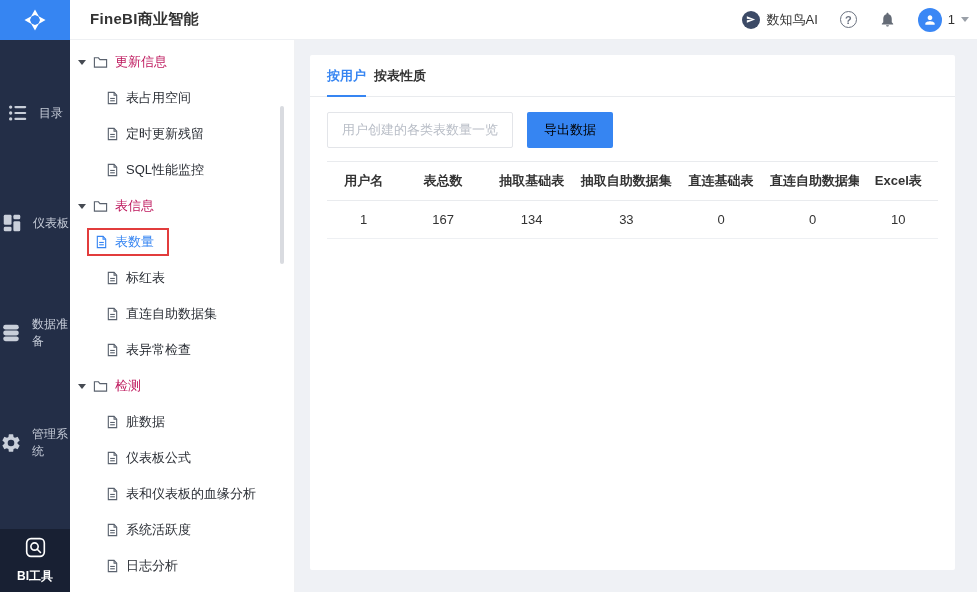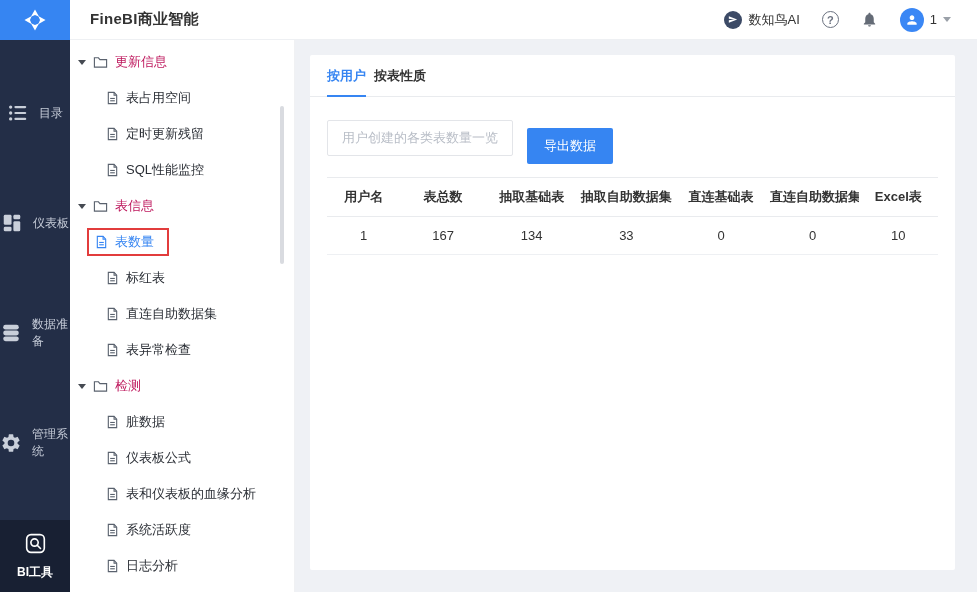--- a/index.html
+++ b/index.html
@@ -3,37 +3,37 @@
 <meta charset="utf-8">
 <style>
   * { margin:0; padding:0; box-sizing:border-box; }
   html,body { width:977px; height:592px; overflow:hidden; }
   body { font-family:"Liberation Sans","DejaVu Sans",sans-serif; background:#fff; position:relative; }
 
   
   .logo { position:absolute; left:0; top:0; width:70px; height:40px; background:#3685f2;
           display:flex; align-items:center; justify-content:center; cursor:pointer; z-index:3; }
   .topbar { position:absolute; left:70px; top:0; right:0; height:40px; background:#fff;
-            border-bottom:1px solid #eef0f3; display:flex; align-items:center; padding:0 26px 0 20px; z-index:2; }
+            border-bottom:1px solid #eef0f3; display:flex; align-items:center; padding:0 8px 0 20px; z-index:2; }
   .app-title { font-size:15px; font-weight:bold; color:#333; letter-spacing:.3px; }
   .topbar-right { margin-left:auto; display:flex; align-items:center; gap:22px; }
   .ai-entry { display:flex; align-items:flex-end; gap:6px; font-size:13px; color:#333; cursor:pointer; }
   .ai-ic { width:18px; height:18px; border-radius:50%; background:#3c4a66; display:flex; align-items:center; justify-content:center; }
   .help-ic { width:17px; height:17px; border-radius:50%; border:1.5px solid #6b7280; color:#6b7280;
              font-size:11px; font-weight:bold; display:flex; align-items:center; justify-content:center; cursor:pointer; }
   .bell-ic { display:flex; align-items:center; cursor:pointer; }
   .user-menu { display:flex; align-items:center; gap:6px; cursor:pointer; font-size:13px; color:#333; }
   .avatar { width:24px; height:24px; border-radius:50%; background:#3a87f5; display:flex; align-items:center; justify-content:center; }
   .chev { width:0; height:0; border-left:4px solid transparent; border-right:4px solid transparent; border-top:5px solid #9aa0a8; }
 
   
   .sidenav { position:absolute; left:0; top:40px; width:70px; bottom:0; background:#232e47; padding-top:18px; }
   .nav-item { width:70px; height:110px; display:flex; flex-direction:row; align-items:center; justify-content:center;
               gap:10px; color:#c6ccd8; font-size:12px; cursor:pointer; }
-  .nav-bottom { position:absolute; bottom:0; left:0; width:70px; height:72px; background:#182033;
+  .nav-bottom { position:absolute; bottom:0; left:0; width:70px; height:63px; background:#182033;
                 display:flex; flex-direction:column; align-items:center; justify-content:center; gap:9px;
                 color:#fff; font-size:12px; font-weight:bold; cursor:pointer; }
 
   
   .tree { position:absolute; left:70px; top:40px; width:225px; bottom:0; background:#fff;
           border-right:1px solid #f0f1f3; padding-top:4px; overflow:hidden; }
   .tgroup { height:36px; display:flex; align-items:center; gap:7px; padding-left:8px;
             font-size:13px; color:#be185d; cursor:pointer; }
   .caret { width:0; height:0; border-left:4px solid transparent; border-right:4px solid transparent;
            border-top:5px solid #454a52; flex:0 0 auto; }
@@ -48,22 +48,22 @@
 
   
   .main { position:absolute; left:295px; top:40px; right:0; bottom:0; background:#eff1f5; }
   .card { position:absolute; left:15px; top:15px; right:22px; bottom:22px; background:#fff; border-radius:2px; }
   .tabs { height:42px; border-bottom:1px solid #e9ebee; display:flex; align-items:stretch; padding:0 17px; gap:8px; }
   .tab { display:flex; align-items:center; font-size:13px; font-weight:600; color:#333; cursor:pointer; position:relative; }
   .tab.active { color:#3685f2; }
   .tab.active::after { content:""; position:absolute; left:0; right:0; bottom:-1px; height:2px; background:#3685f2; }
   .toolbar { display:flex; align-items:center; padding:15px 17px 13px; }
   .desc-box { border:1px solid #e3e5e9; border-radius:2px; padding:8px 14px; font-size:13px; color:#b9bec7; }
-  .export-btn { margin-left:14px; background:#3685f2; color:#ffffff; border:none; border-radius:2px;
-                padding:9px 17px; font-size:13px; cursor:pointer; font-family:inherit;margin-top:16px; }
+  .export-btn { margin-left:14px; background:#3685f2; color:#000000; border:none; border-radius:2px;
+                padding:9px 17px; font-size:13px; cursor:pointer; font-family:inherit; }
   .data-table { width:calc(100% - 34px); margin:0 17px; border-collapse:collapse; table-layout:fixed; }
   .data-table th { border-top:1px solid #e9ebee; border-bottom:1px solid #e9ebee; font-size:13px; color:#333;
                    font-weight:bold; padding:10px 3px; text-align:center; white-space:nowrap; overflow:hidden; }
   .data-table td { font-size:13px; color:#333; padding:11px 3px; text-align:center; border-bottom:1px solid #eef0f3; }
 </style>
 </head>
 <body>
 
 <div class="logo">
   <span style="display:flex;">

